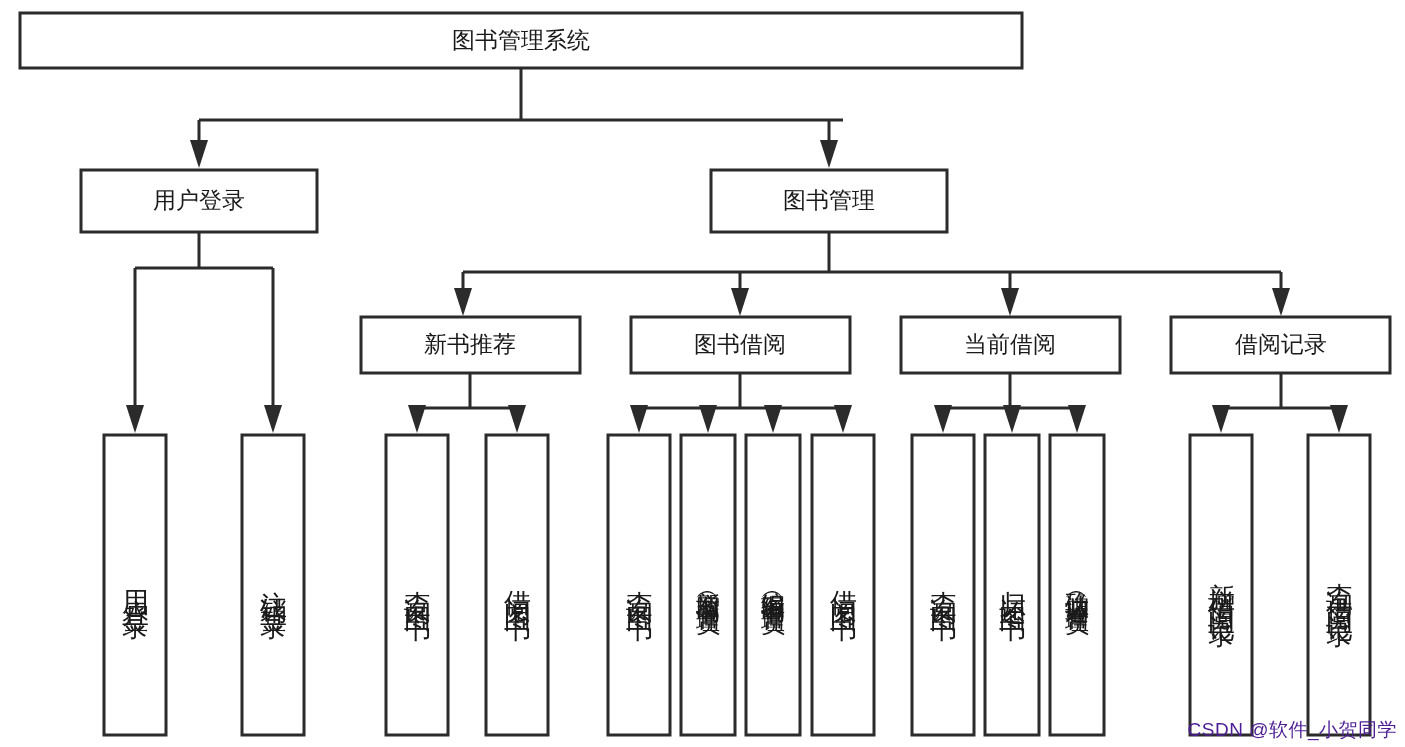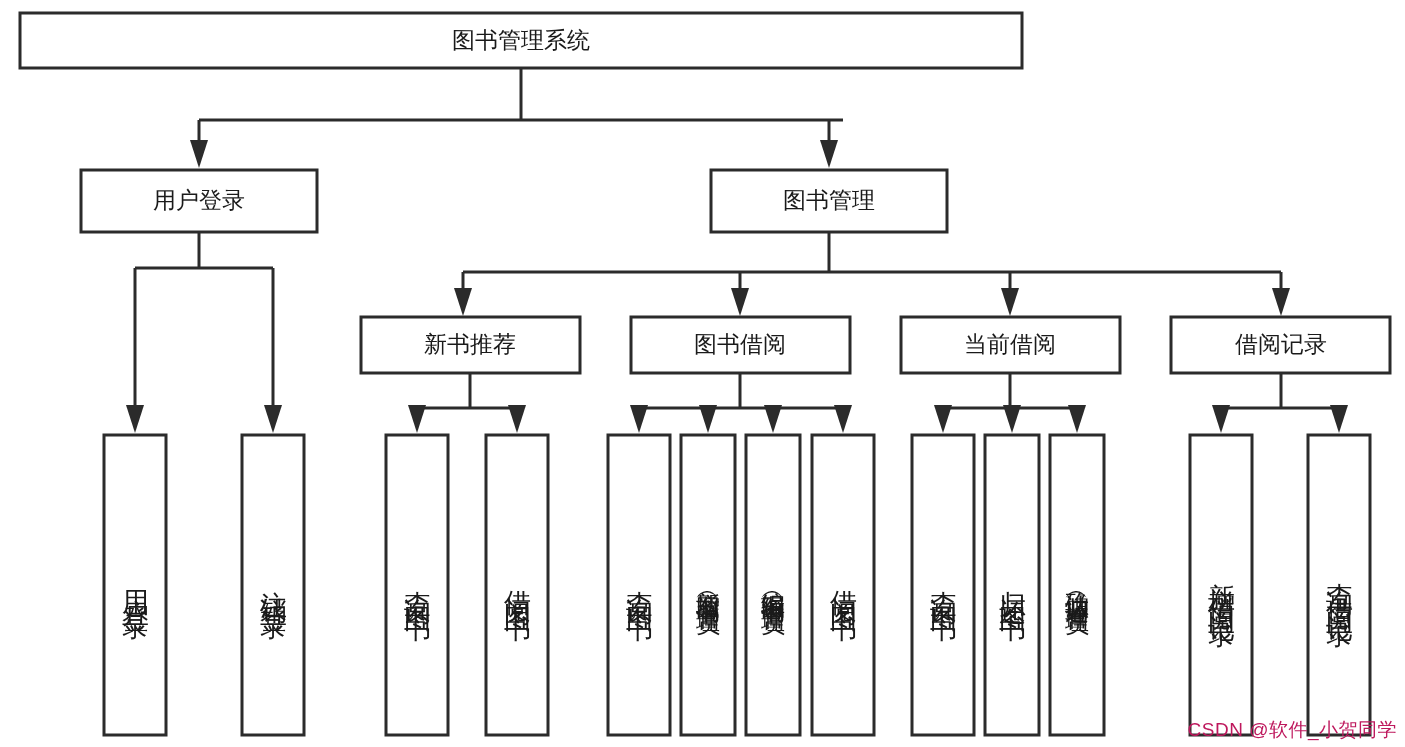--- a/index.html
+++ b/index.html
@@ -49,21 +49,21 @@
   .arrow-head {
     fill: #2b2b2b;
     stroke: none;
   }
   .watermark {
     position: absolute;
     right: 8px;
     bottom: 4px;
     font-family: "Liberation Sans", "DejaVu Sans", sans-serif;
     font-size: 19px;
-    color: #be185d;
+    color: #4c1d95;
     white-space: nowrap;
     user-select: none;
     letter-spacing: 0.5px;
   }
 </style>
 </head>
 <body>
 
 <div id="diagram-root">
 

